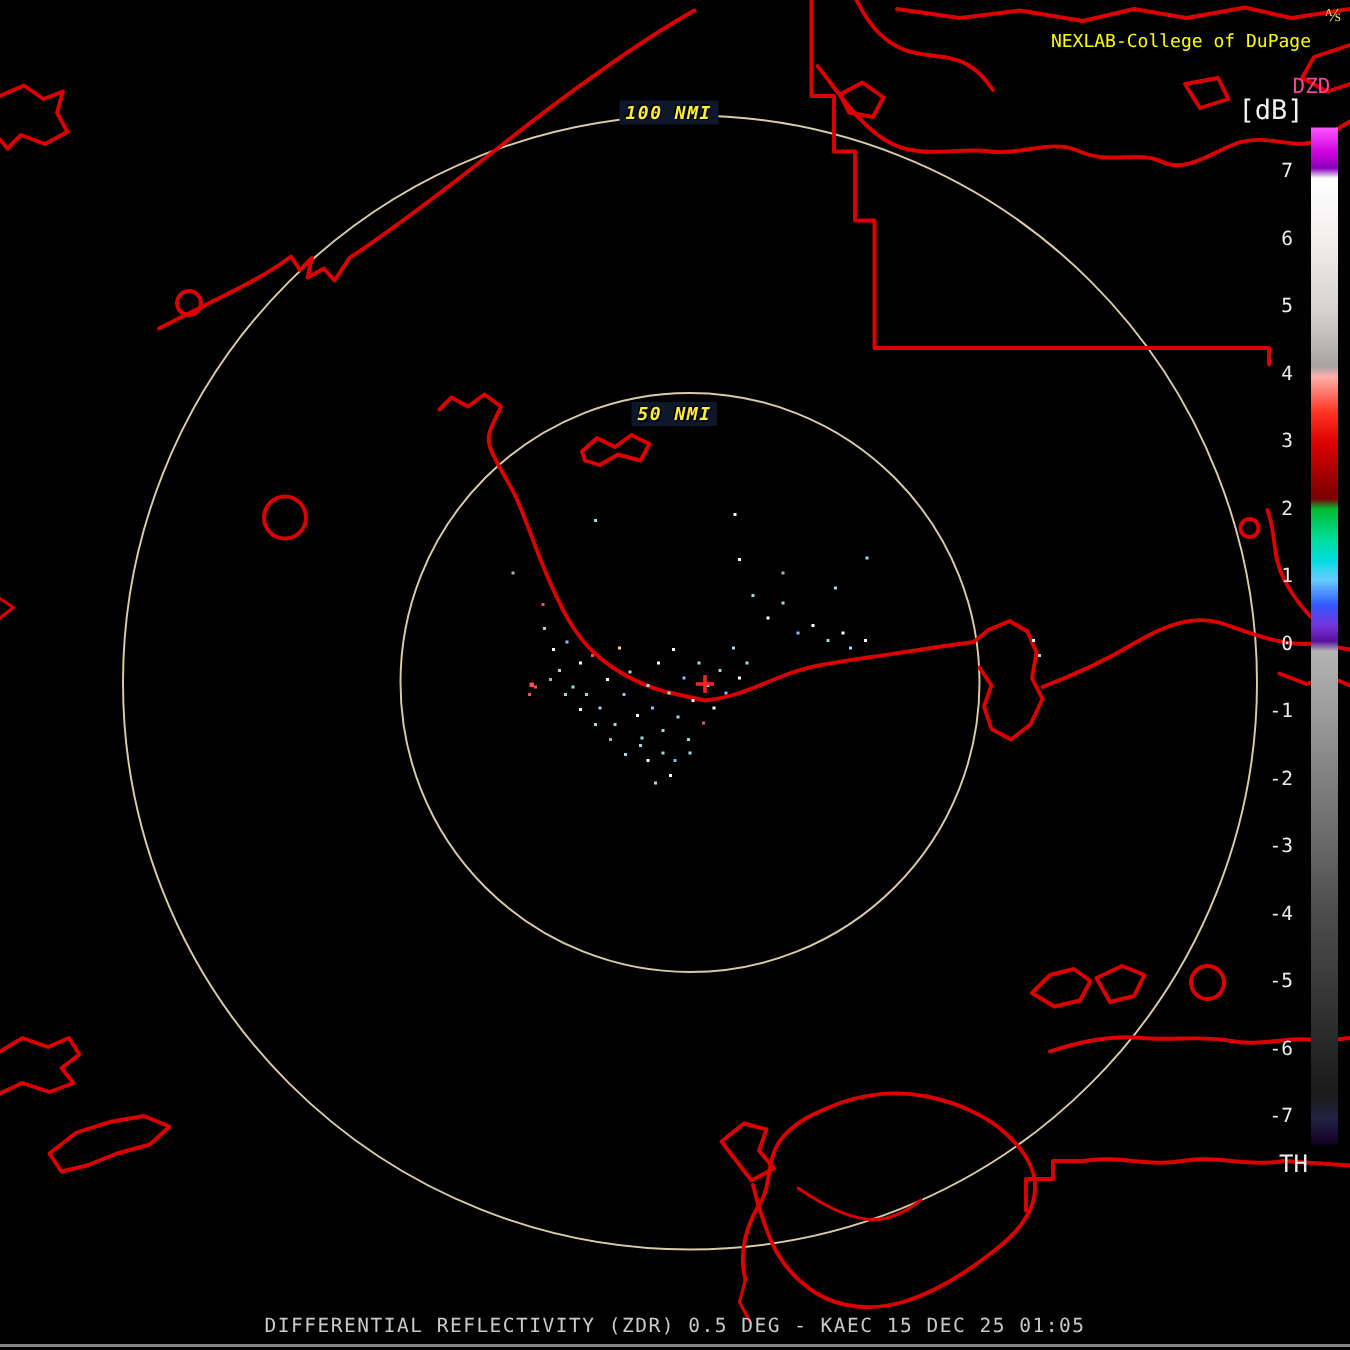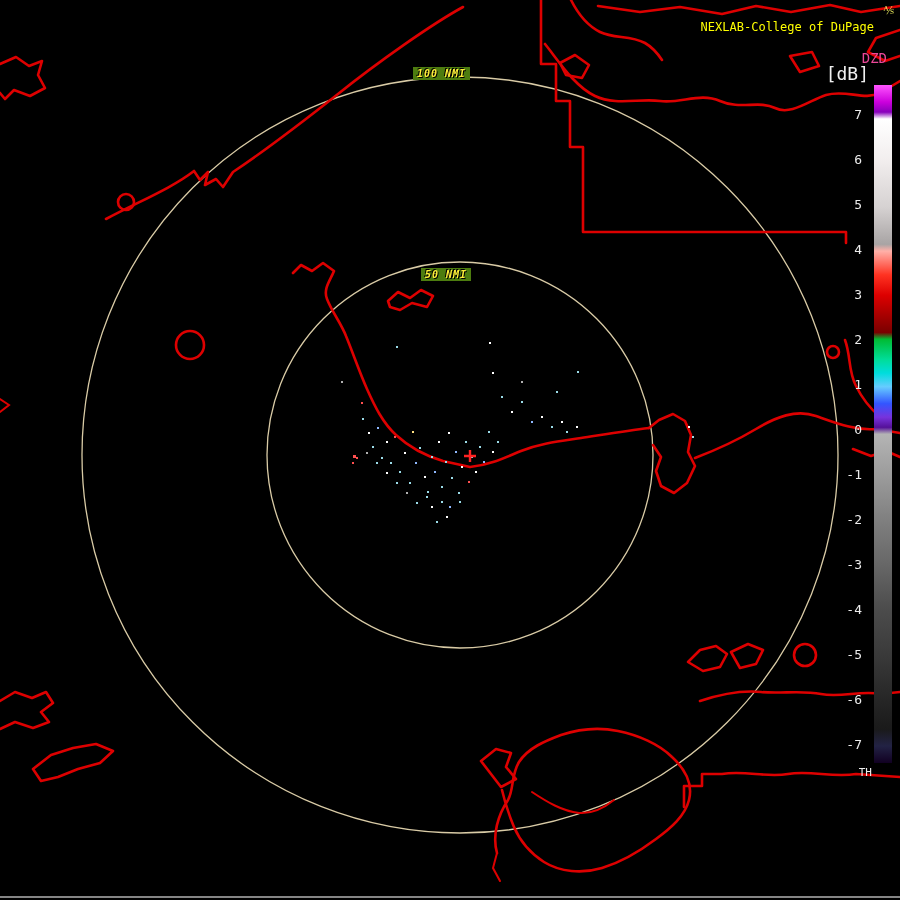--- a/index.html
+++ b/index.html
@@ -24,25 +24,25 @@
     position: absolute; top: 3px; right: 6px;
     color: #ffff66; font-size: 12px; line-height: 15px;
   }
   .cb-title { position: absolute; top: 50px; right: 13px; color: #ec4899; font-size: 14px; }
   .cb-unit  { position: absolute; top: 63px; right: 31px; color: #f0f0f0; font-size: 18px; }
   .cb-bar   { position: absolute; top: 85px; right: 8px; width: 18px; height: 678px; }
   .cb-tick  {
     position: absolute; right: 38px; width: 34px; text-align: right;
     color: #ececec; font-size: 13px; line-height: 15px;
   }
-  .cb-th { position: absolute; top: 766px; right: 28px; color: #ececec; font-size: 11px; }
+  .cb-th { position: absolute; top: 766px; right: 28px; color: #ececec; font-size: 16px; }
 
   .ring-label {
-    position: absolute; background: #4d7c0f; color: #ffef3a;
-    font-size: 10px; font-weight: bold; font-style: italic;
+    position: absolute; background: #0f172a; color: #ffef3a;
+    font-size: 12px; font-weight: bold; font-style: italic;
     padding: 1px 4px; letter-spacing: 1px;
     text-shadow: 1px 1px 0 #000, -1px -1px 0 #000;
   }
   #label-100 { top: 67px; left: 413px; }
   #label-50  { top: 268px; left: 421px; }
 
   .status {
     position: absolute; top: 877px; left: 0; right: 0;
     text-align: center; color: #c9c9c9; font-size: 13px; letter-spacing: 1px;
   }
@@ -190,15 +190,16 @@
       <div class="cb-tick" style="top: 467px;">-1</div>
       <div class="cb-tick" style="top: 512px;">-2</div>
       <div class="cb-tick" style="top: 557px;">-3</div>
       <div class="cb-tick" style="top: 602px;">-4</div>
       <div class="cb-tick" style="top: 647px;">-5</div>
       <div class="cb-tick" style="top: 692px;">-6</div>
       <div class="cb-tick" style="top: 737px;">-7</div>
     </div>
   <div class="cb-th">TH</div>
 
+  <div class="status">DIFFERENTIAL REFLECTIVITY (ZDR) 0.5 DEG - KAEC 15 DEC 25 01:05</div>
   <div class="bottom-rule"></div>
 
 </div>
 
 </body></html>

